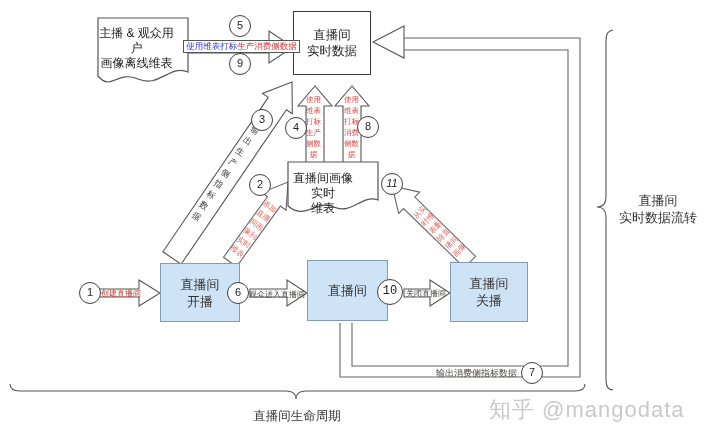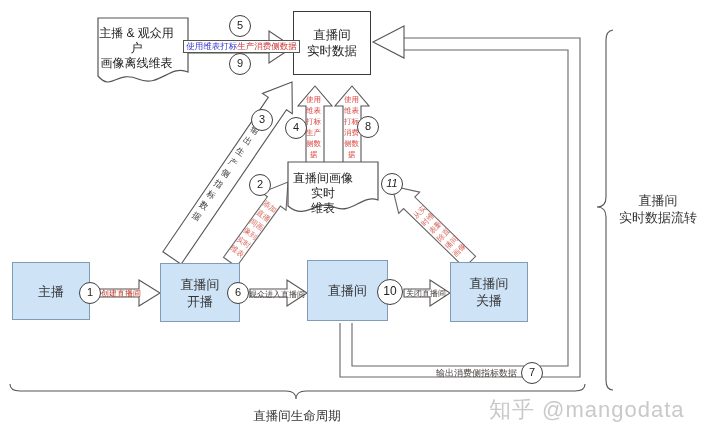--- a/index.html
+++ b/index.html
@@ -2,21 +2,21 @@
 <html><head>
 <meta charset="utf-8">
 <style>
   html,body{margin:0;padding:0;background:#fff;}
   body{font-family:"Liberation Sans","DejaVu Sans",sans-serif;}
   #stage{position:relative;width:720px;height:446px;background:#ffffff;overflow:hidden;}
   svg.lines{position:absolute;left:0;top:0;z-index:1;}
   .circle{position:absolute;width:22px;height:22px;box-sizing:border-box;border:1.3px solid #3f3f3f;
           border-radius:50%;background:#fff;text-align:center;font-size:11px;line-height:19px;
           color:#222;z-index:4;}
-  .circle.big{width:26px;height:26px;line-height:23px;font-size:12px;}
+  .circle.big{width:26px;height:26px;line-height:23px;font-size:12px;font-family:Liberation Mono, monospace;}
   .bluebox{position:absolute;background:#cfe3f7;border:1.5px solid #7f9db9;box-sizing:border-box;
            color:#333;text-align:center;font-size:13px;line-height:17px;z-index:2;
            display:flex;flex-direction:column;justify-content:center;}
   .whitebox{position:absolute;background:#fff;border:1.6px solid #3a3a3a;box-sizing:border-box;
             color:#222;text-align:center;font-size:12.5px;line-height:16px;z-index:2;
             display:flex;flex-direction:column;justify-content:center;}
   .doctext{position:absolute;text-align:center;font-size:12px;line-height:15px;color:#222;z-index:2;}
   .vtext{position:absolute;word-break:break-all;text-align:center;font-size:7.5px;line-height:11px;
          color:#d9453f;z-index:2;transform-origin:center;}
   .vtext.dark{color:#333;font-size:8.5px;line-height:13px;}
@@ -74,23 +74,20 @@
   <div class="doctext" style="left:98px;top:26px;width:77px;">
     <div>主播 &amp; 观众用户</div>
     <div>画像离线维表</div>
   </div>
 
   <div class="doctext" style="left:288px;top:171px;width:70px;">
     <div>直播间画像实时</div>
     <div>维表</div>
   </div>
 
-  <div class="bluebox" style="left:12px;top:262px;width:78px;height:58px;">
-    <div>主播</div>
-  </div>
   <div class="bluebox" style="left:160px;top:263px;width:80px;height:59px;">
     <div>直播间</div>
     <div>开播</div>
   </div>
   <div class="bluebox" style="left:307px;top:260px;width:81px;height:61px;">
     <div>直播间</div>
   </div>
   <div class="bluebox" style="left:450px;top:262px;width:78px;height:60px;">
     <div>直播间</div>
     <div>关播</div>

